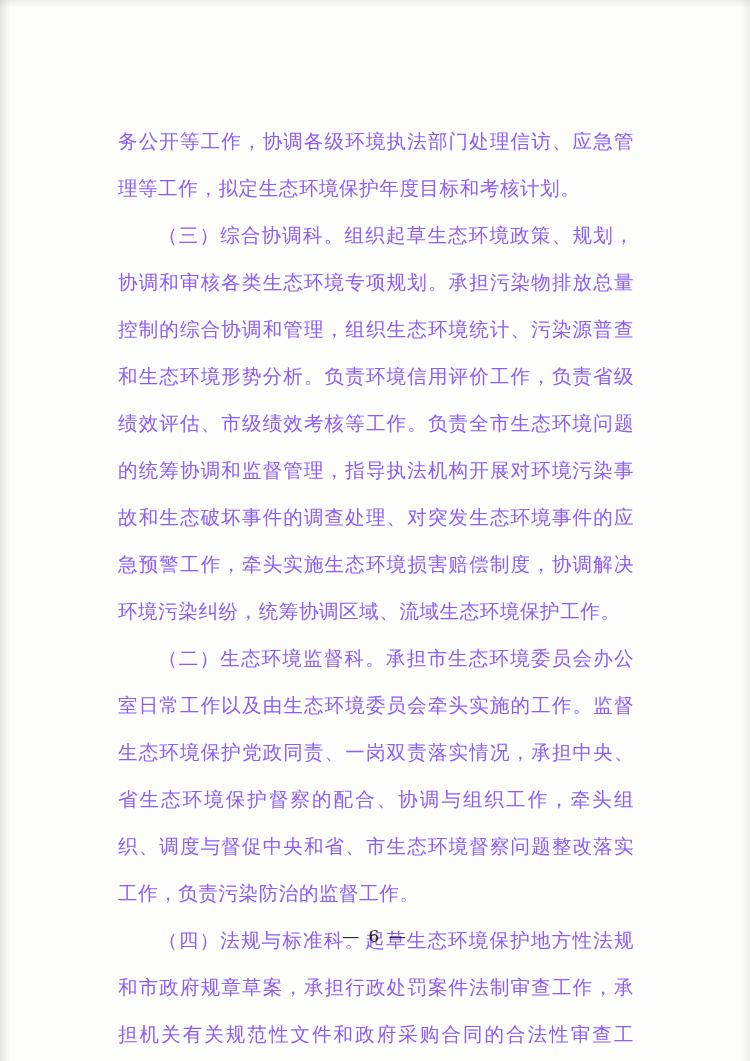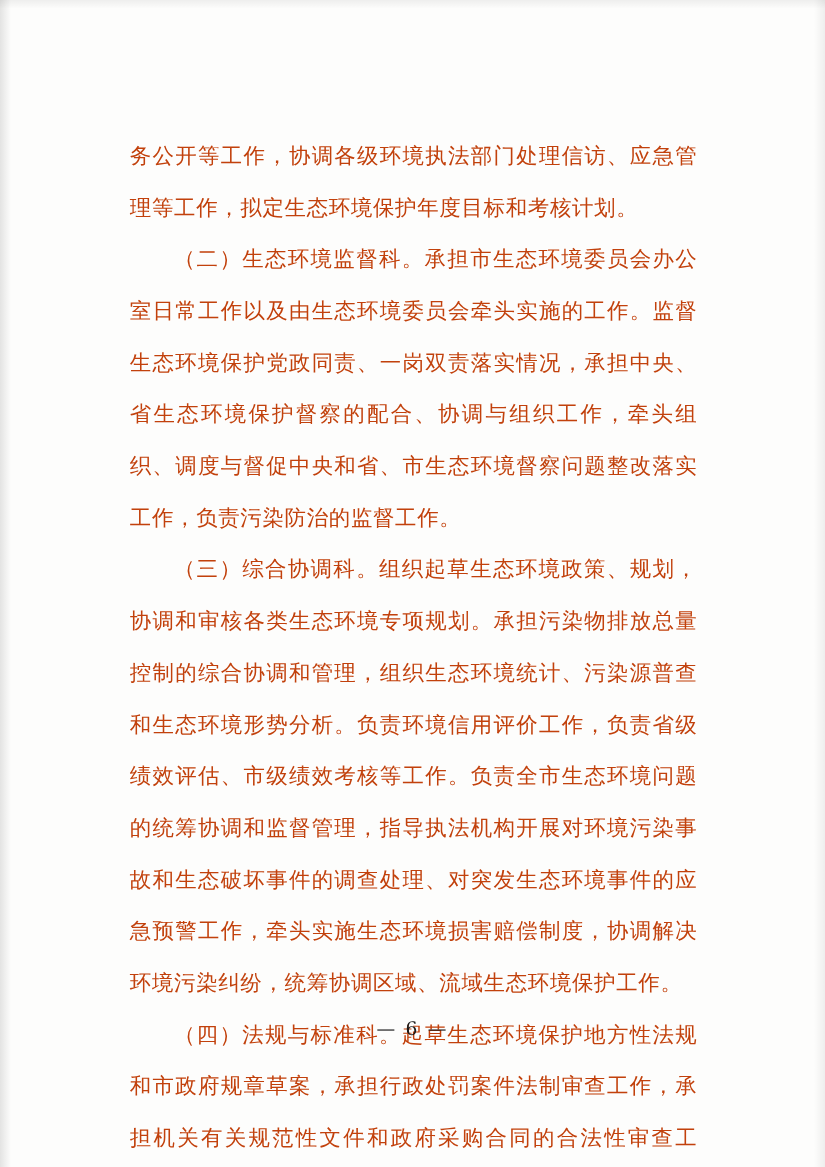--- a/index.html
+++ b/index.html
@@ -27,21 +27,21 @@
     top: 118px;
     width: 516px;
   }
   .para {
     margin: 0 0 0 0;
     font-size: 19.5px;
     line-height: 47px;
     text-align: justify;
     text-justify: inter-ideograph;
     letter-spacing: 0.6px;
-    color: #c2410c;
+    color: #8b5cf6;
     font-family: "DejaVu Serif", "Liberation Serif", serif;
   }
   .para.indent {
     text-indent: 40px;
   }
   .footer {
     position: absolute;
     left: 0;
     top: 926px;
     width: 750px;
@@ -85,22 +85,22 @@
 <body>
 
 <div class="page">
 
   <div class="edge-shadow-top"></div>
   <div class="edge-shadow-left"></div>
   <div class="edge-shadow-right"></div>
 
   <div class="content">
     <p class="para">务公开等工作，协调各级环境执法部门处理信访、应急管理等工作，拟定生态环境保护年度目标和考核计划。</p>
+    <p class="para indent">（三）综合协调科。组织起草生态环境政策、规划，协调和审核各类生态环境专项规划。承担污染物排放总量控制的综合协调和管理，组织生态环境统计、污染源普查和生态环境形势分析。负责环境信用评价工作，负责省级绩效评估、市级绩效考核等工作。负责全市生态环境问题的统筹协调和监督管理，指导执法机构开展对环境污染事故和生态破坏事件的调查处理、对突发生态环境事件的应急预警工作，牵头实施生态环境损害赔偿制度，协调解决环境污染纠纷，统筹协调区域、流域生态环境保护工作。</p>
     <p class="para indent">（二）生态环境监督科。承担市生态环境委员会办公室日常工作以及由生态环境委员会牵头实施的工作。监督生态环境保护党政同责、一岗双责落实情况，承担中央、省生态环境保护督察的配合、协调与组织工作，牵头组织、调度与督促中央和省、市生态环境督察问题整改落实工作，负责污染防治的监督工作。</p>
-    <p class="para indent">（三）综合协调科。组织起草生态环境政策、规划，协调和审核各类生态环境专项规划。承担污染物排放总量控制的综合协调和管理，组织生态环境统计、污染源普查和生态环境形势分析。负责环境信用评价工作，负责省级绩效评估、市级绩效考核等工作。负责全市生态环境问题的统筹协调和监督管理，指导执法机构开展对环境污染事故和生态破坏事件的调查处理、对突发生态环境事件的应急预警工作，牵头实施生态环境损害赔偿制度，协调解决环境污染纠纷，统筹协调区域、流域生态环境保护工作。</p>
     <p class="para indent">（四）法规与标准科。起草生态环境保护地方性法规和市政府规章草案，承担行政处罚案件法制审查工作，承担机关有关规范性文件和政府采购合同的合法性审查工作。承担机关行政复议、行政应诉等工作，牵头负责社会治安综合治理、维稳、</p>
   </div>
 
   <div class="footer">
     <span class="page-number">— 6 —</span>
   </div>
 
 </div>
 
 </body></html>

